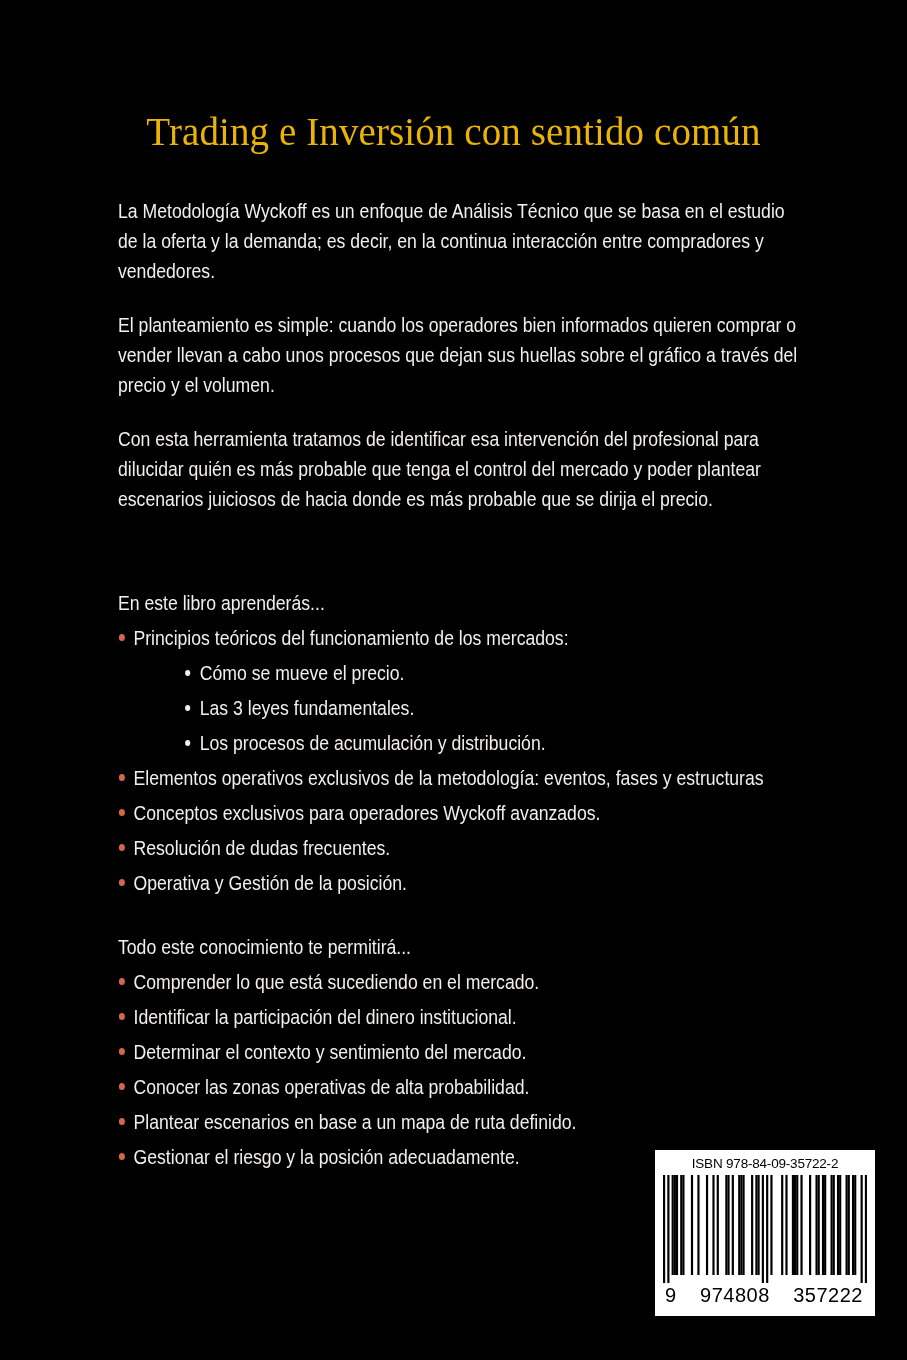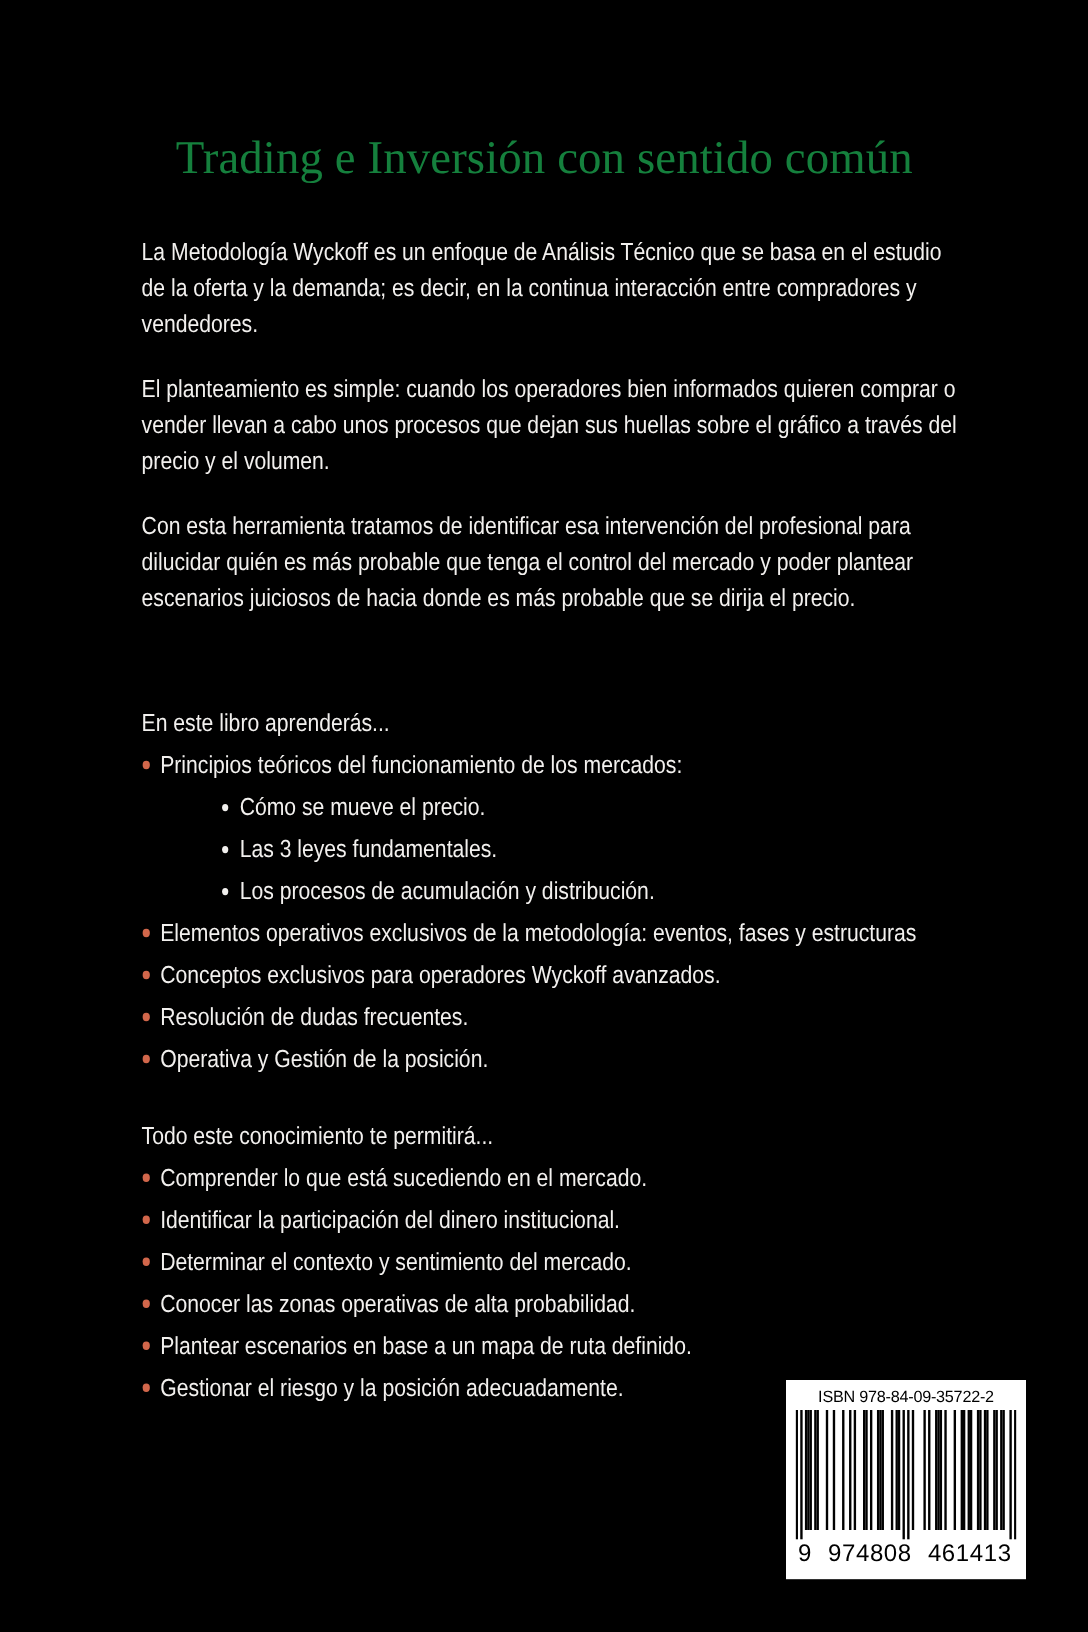--- a/index.html
+++ b/index.html
@@ -22,21 +22,21 @@
     background: #000000;
   }
 
   
   .title {
     position: absolute;
     left: 0;
     right: 0;
     top: 110px;
     text-align: center;
-    color: #15803d;
+    color: #eab308;
     font-family: "Liberation Serif", "DejaVu Serif", serif;
     font-size: 39px;
     font-weight: 400;
     letter-spacing: 0.1px;
     line-height: 44px;
     white-space: nowrap;
   }
 
   
   .copy {
@@ -120,21 +120,21 @@
     height: 6px;
     border-radius: 50%;
     background: #f2f0ee;
   }
 
   
   .barcode-box {
     position: absolute;
     left: 655px;
     top: 1150px;
-    width: 200px;
+    width: 220px;
     height: 166px;
     background: #ffffff;
     box-sizing: border-box;
     padding: 6px 8px 0 8px;
   }
   .isbn-text {
     font-family: "Liberation Sans", sans-serif;
     font-size: 13.5px;
     color: #000000;
     text-align: center;
@@ -297,18 +297,18 @@
           <rect x="159.326" y="0" width="1.890" height="100"></rect>
           <rect x="163.032" y="0" width="1.890" height="100"></rect>
           <rect x="164.884" y="0" width="1.890" height="100"></rect>
           <rect x="170.442" y="0" width="1.890" height="108"></rect>
           <rect x="174.147" y="0" width="1.890" height="108"></rect>
         </g>
     </svg>
     <div class="digits">
       <span>9</span>
       <span>974808</span>
-      <span>461413</span>
+      <span>357222</span>
     </div>
 
   </div>
 
 </div>
 
 </body></html>

